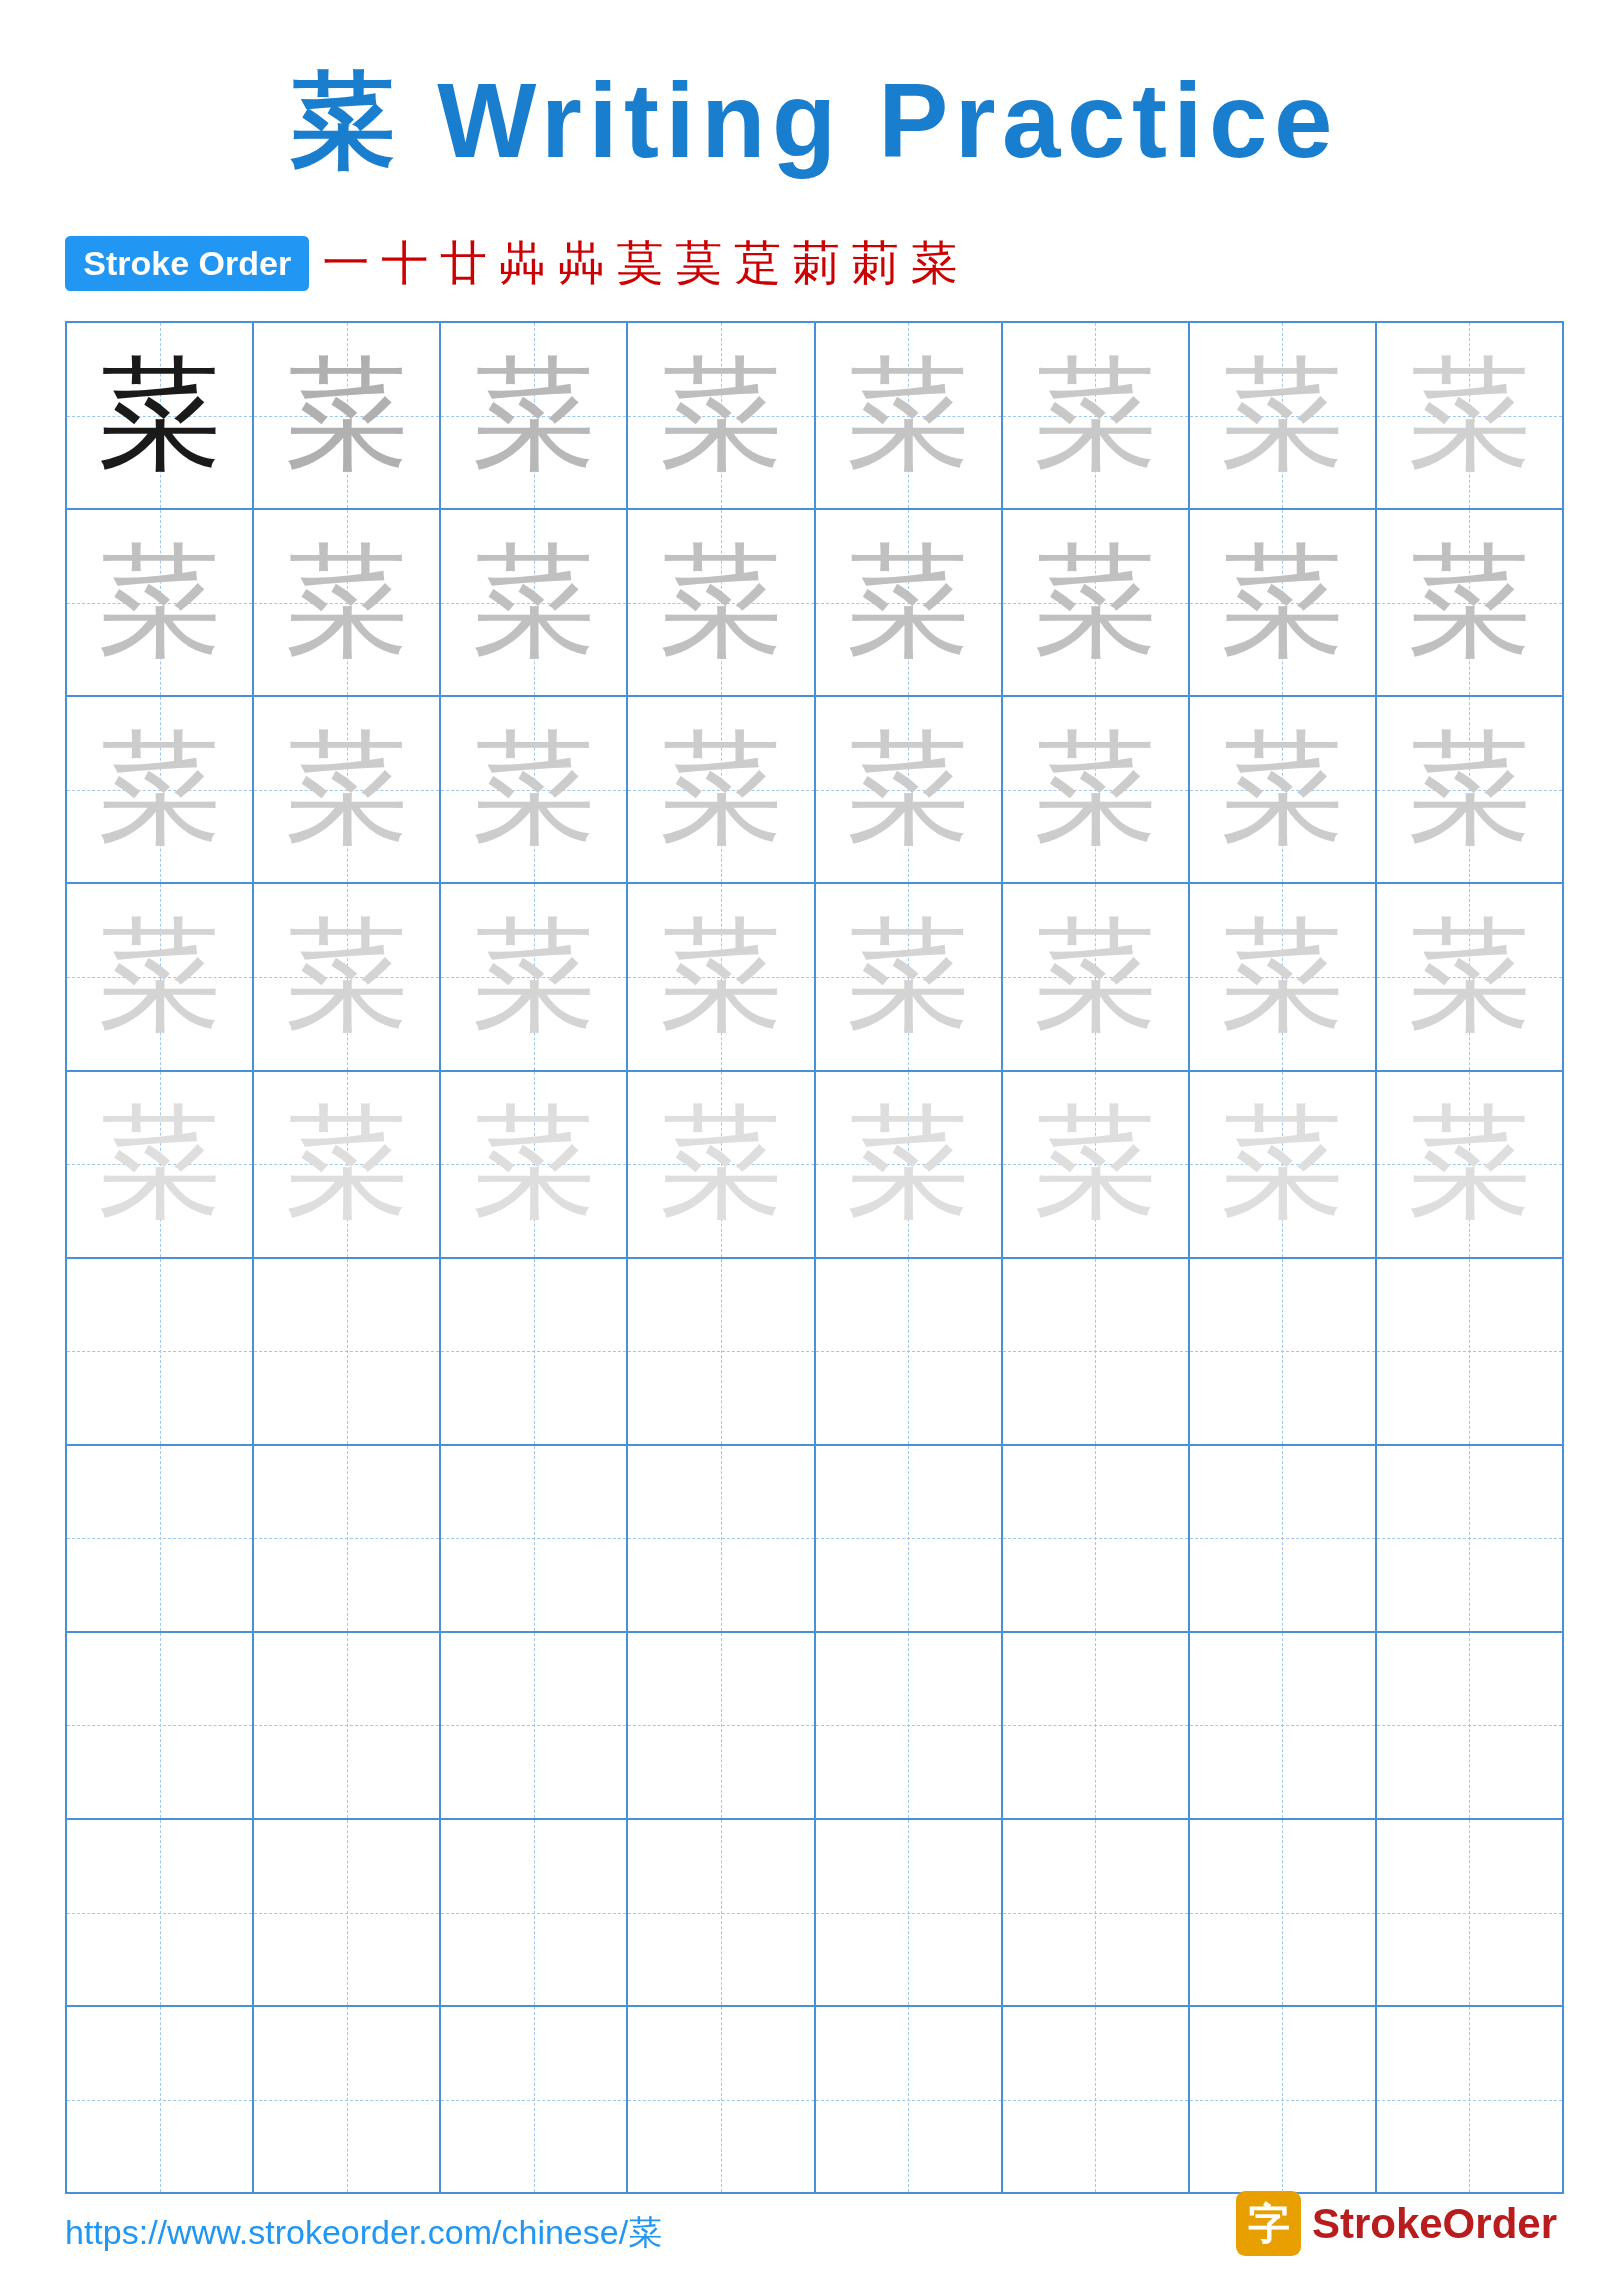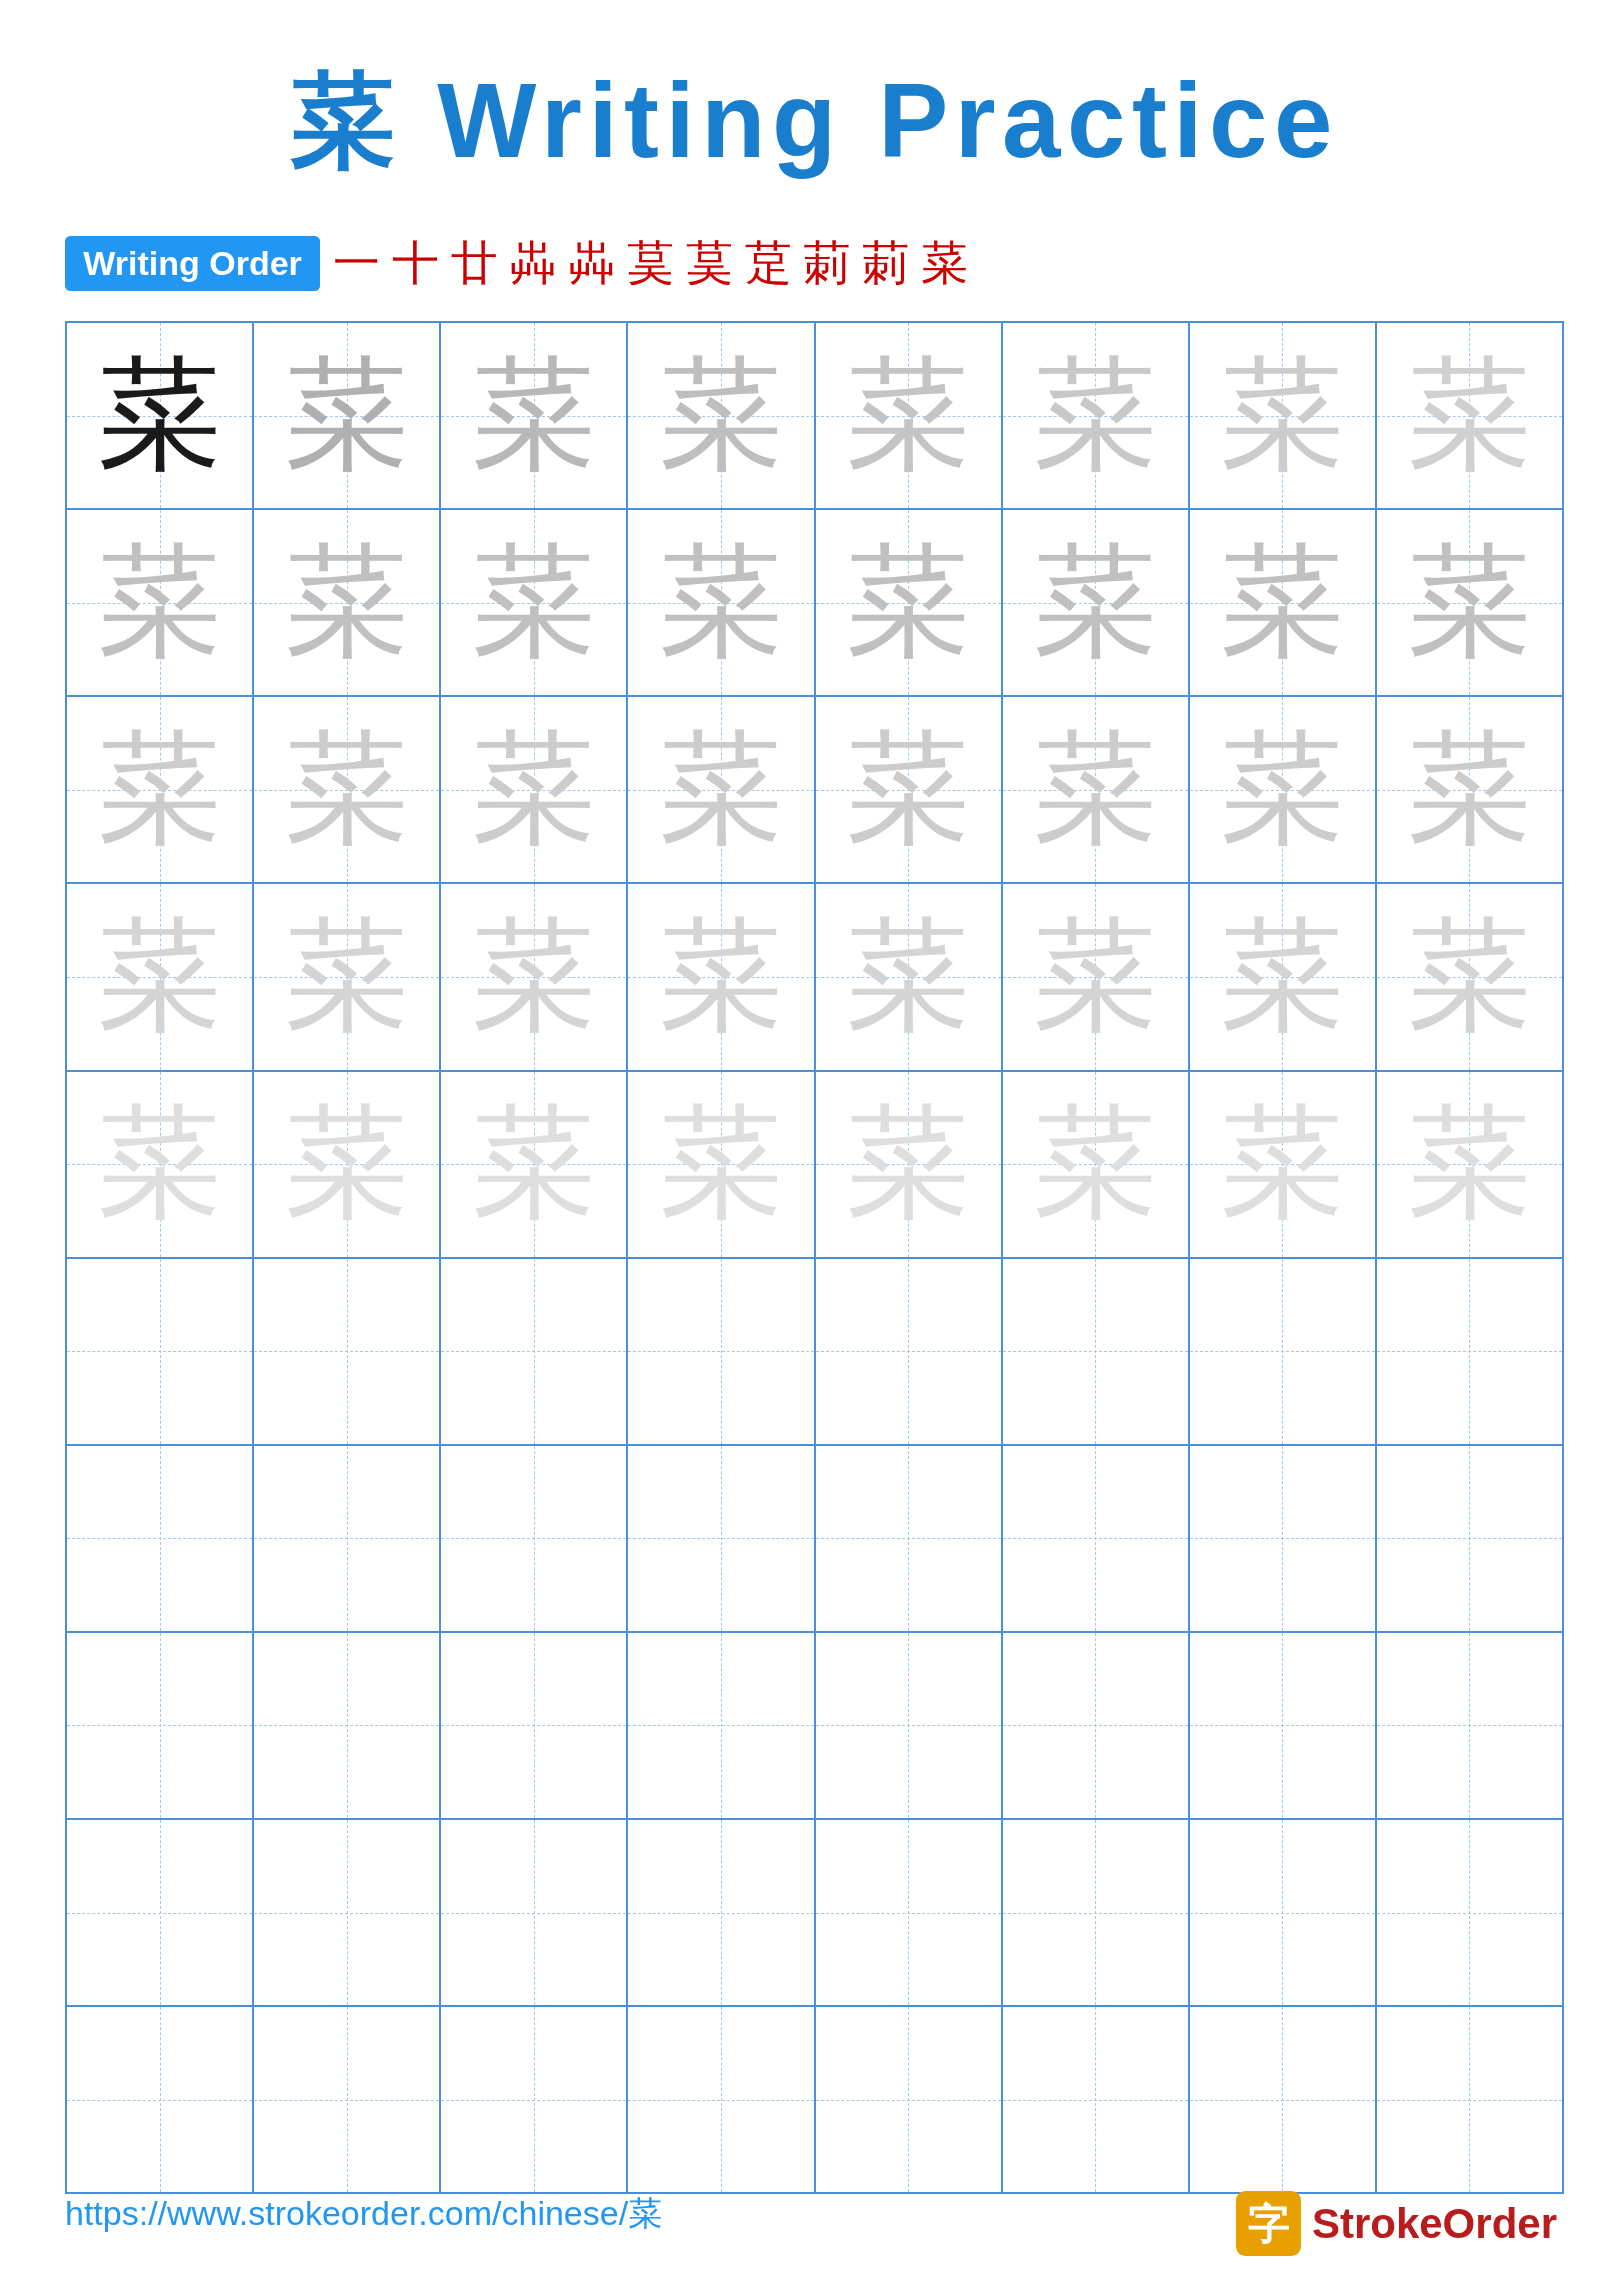--- a/index.html
+++ b/index.html
@@ -147,21 +147,21 @@
 
     
     .row-5 .grid-cell .cell-char { font-size: 124px; color: #dedede; }
 
     .footer {
       position: absolute;
       bottom: 39px;
       left: 65px;
       right: 65px;
       display: flex;
-      align-items: flex-start;
+      align-items: flex-end;
       justify-content: space-between;
     }
 
     .footer-url {
       font-size: 34px;
       color: #2196F3;
       font-family: sans-serif;
     }
 
     .footer-logo {
@@ -194,21 +194,21 @@
 </head>
 <body>
 
 <div class="page">
 
   <h1 class="title">
     <span class="title-char">菜</span><span class="title-text"> Writing Practice</span>
   </h1>
 
   <div class="stroke-order-row">
-    <div class="stroke-order-badge">Writing Order</div>
+    <div class="stroke-order-badge">Stroke Order</div>
     <div class="stroke-sequence">
       <span>一</span>
       <span>十</span>
       <span>廿</span>
       <span>芔</span>
       <span>芔</span>
       <span>茣</span>
       <span>茣</span>
       <span>莡</span>
       <span>莿</span>

